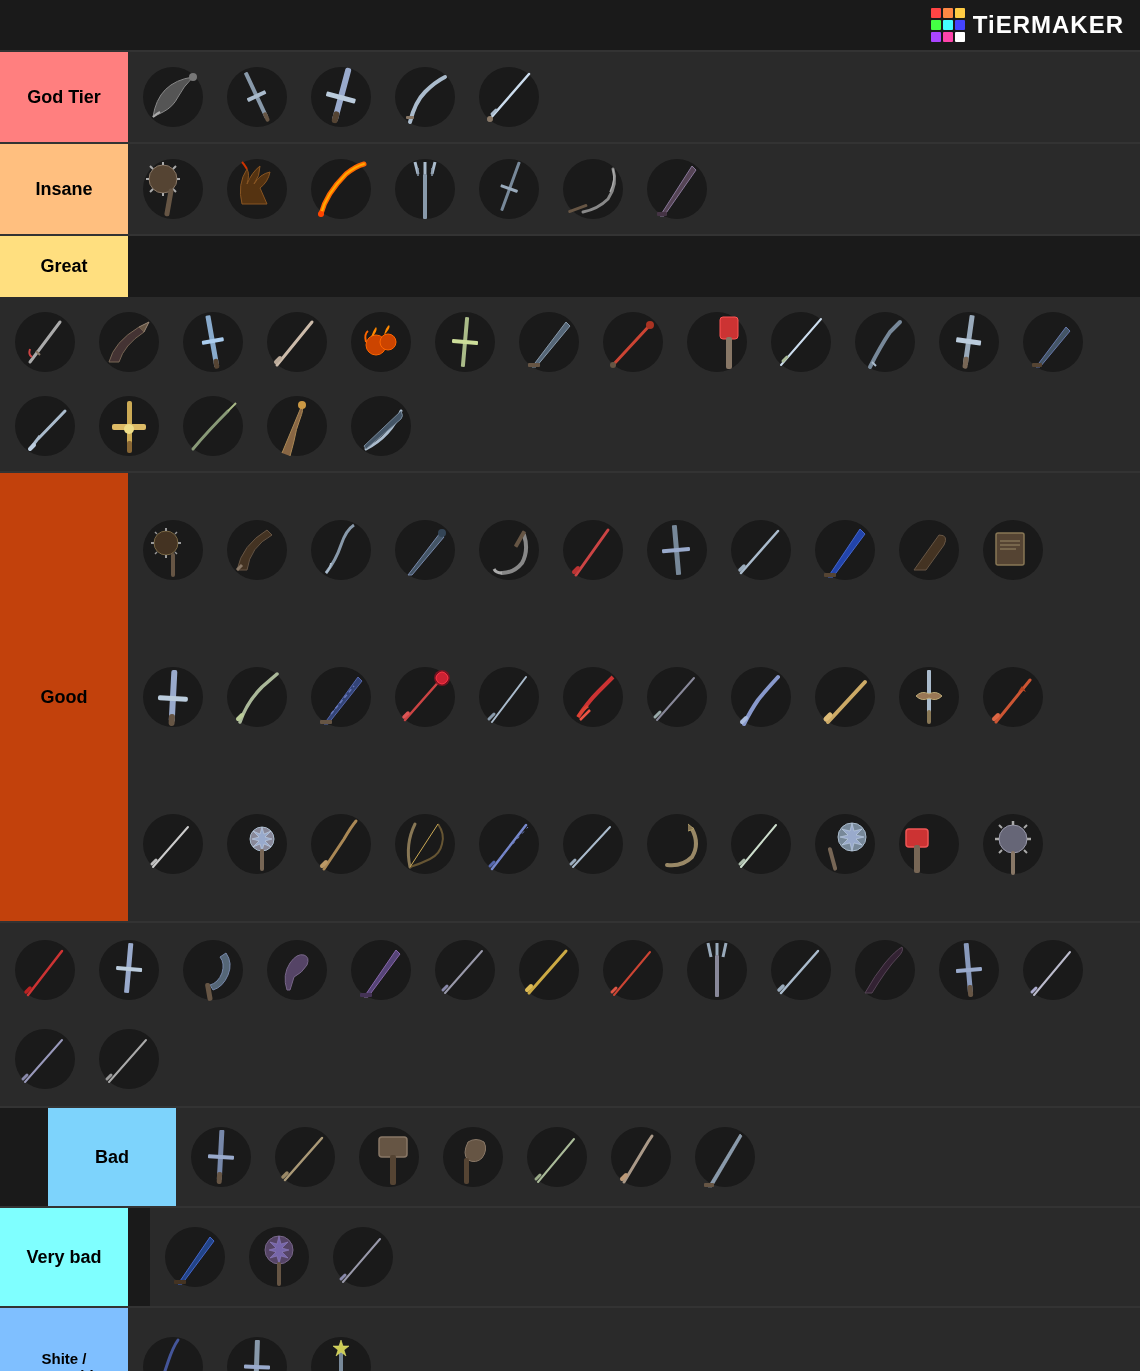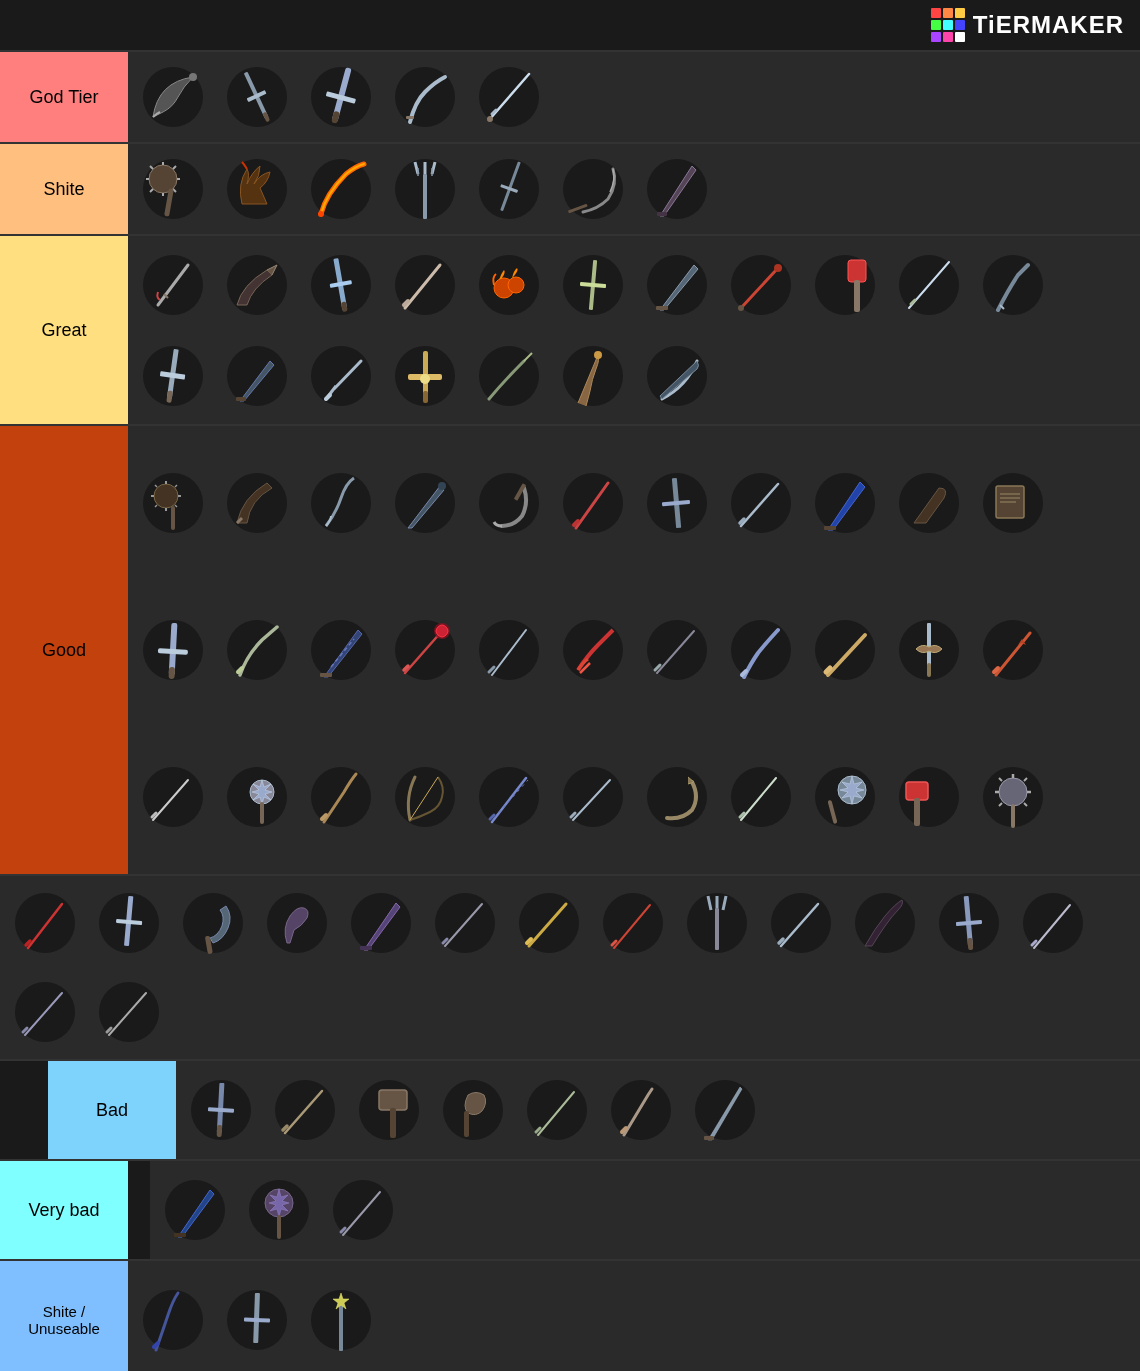--- a/index.html
+++ b/index.html
@@ -12,21 +12,21 @@
       display: flex;
       border-bottom: 2px solid #333;
       min-height: 80px;
     }
     .tier-label {
       min-width: 128px;
       width: 128px;
       display: flex;
       align-items: center;
       justify-content: center;
-      font-weight: normal;
+      font-weight: bold;
       font-size: 18px;
       text-align: center;
       color: #000;
       flex-shrink: 0;
       padding: 20px;
     }
     .tier-content {
       flex: 1;
       background: #2a2a2a;
       display: flex;
@@ -155,21 +155,21 @@
         <ellipse cx="35" cy="35" rx="30" ry="30" fill="#1a1a1a"></ellipse>
         <path d="M15 58 L55 12" stroke="#ccddee" stroke-width="2.5" stroke-linecap="round"></path>
         <path d="M18 52 L22 48" stroke="#aabbcc" stroke-width="3" stroke-linecap="round"></path>
         <circle cx="16" cy="57" r="3" fill="#887766"></circle>
       </svg>
     </div>
   </div>
 </div>
 
 <div class="tier-row">
-  <div class="tier-label insane-tier">Shite</div>
+  <div class="tier-label insane-tier">Insane</div>
   <div class="tier-content">
 
     <div class="weapon-slot">
       <svg viewBox="0 0 70 70">
         <ellipse cx="35" cy="35" rx="30" ry="30" fill="#1a1a1a"></ellipse>
         <circle cx="25" cy="25" r="14" fill="#554433" stroke="#887766" stroke-width="1"></circle>
         <path d="M25 11 L25 8" stroke="#aaa" stroke-width="2"></path>
         <path d="M25 39 L25 42" stroke="#aaa" stroke-width="2"></path>
         <path d="M11 25 L8 25" stroke="#aaa" stroke-width="2"></path>
         <path d="M39 25 L42 25" stroke="#aaa" stroke-width="2"></path>
@@ -228,21 +228,21 @@
     <div class="weapon-slot">
       <svg viewBox="0 0 70 70">
         <ellipse cx="35" cy="35" rx="30" ry="30" fill="#1a1a1a"></ellipse>
         <path d="M18 62 L50 12 L54 16 L22 62 Z" fill="#554455" stroke="#887799" stroke-width="1"></path>
         <rect x="15" y="58" width="10" height="4" rx="1" fill="#443344"></rect>
       </svg>
     </div>
   </div>
 </div>
 
-<div class="tier-row" style="min-height:190px;">
+<div class="tier-row" style="min-height:190px;flex-direction:column;">
   <div class="tier-label great-tier">Great</div>
   <div class="tier-content">
 
     <div class="weapon-slot">
       <svg viewBox="0 0 70 70">
         <ellipse cx="35" cy="35" rx="30" ry="30" fill="#1a1a1a"></ellipse>
         <path d="M20 55 L50 15" stroke="#aaa" stroke-width="3" stroke-linecap="round"></path>
         <path d="M22 50 Q18 48 20 42" stroke="#cc4444" stroke-width="2" fill="none"></path>
         <path d="M26 44 L30 48" stroke="#887766" stroke-width="2"></path>
       </svg>

